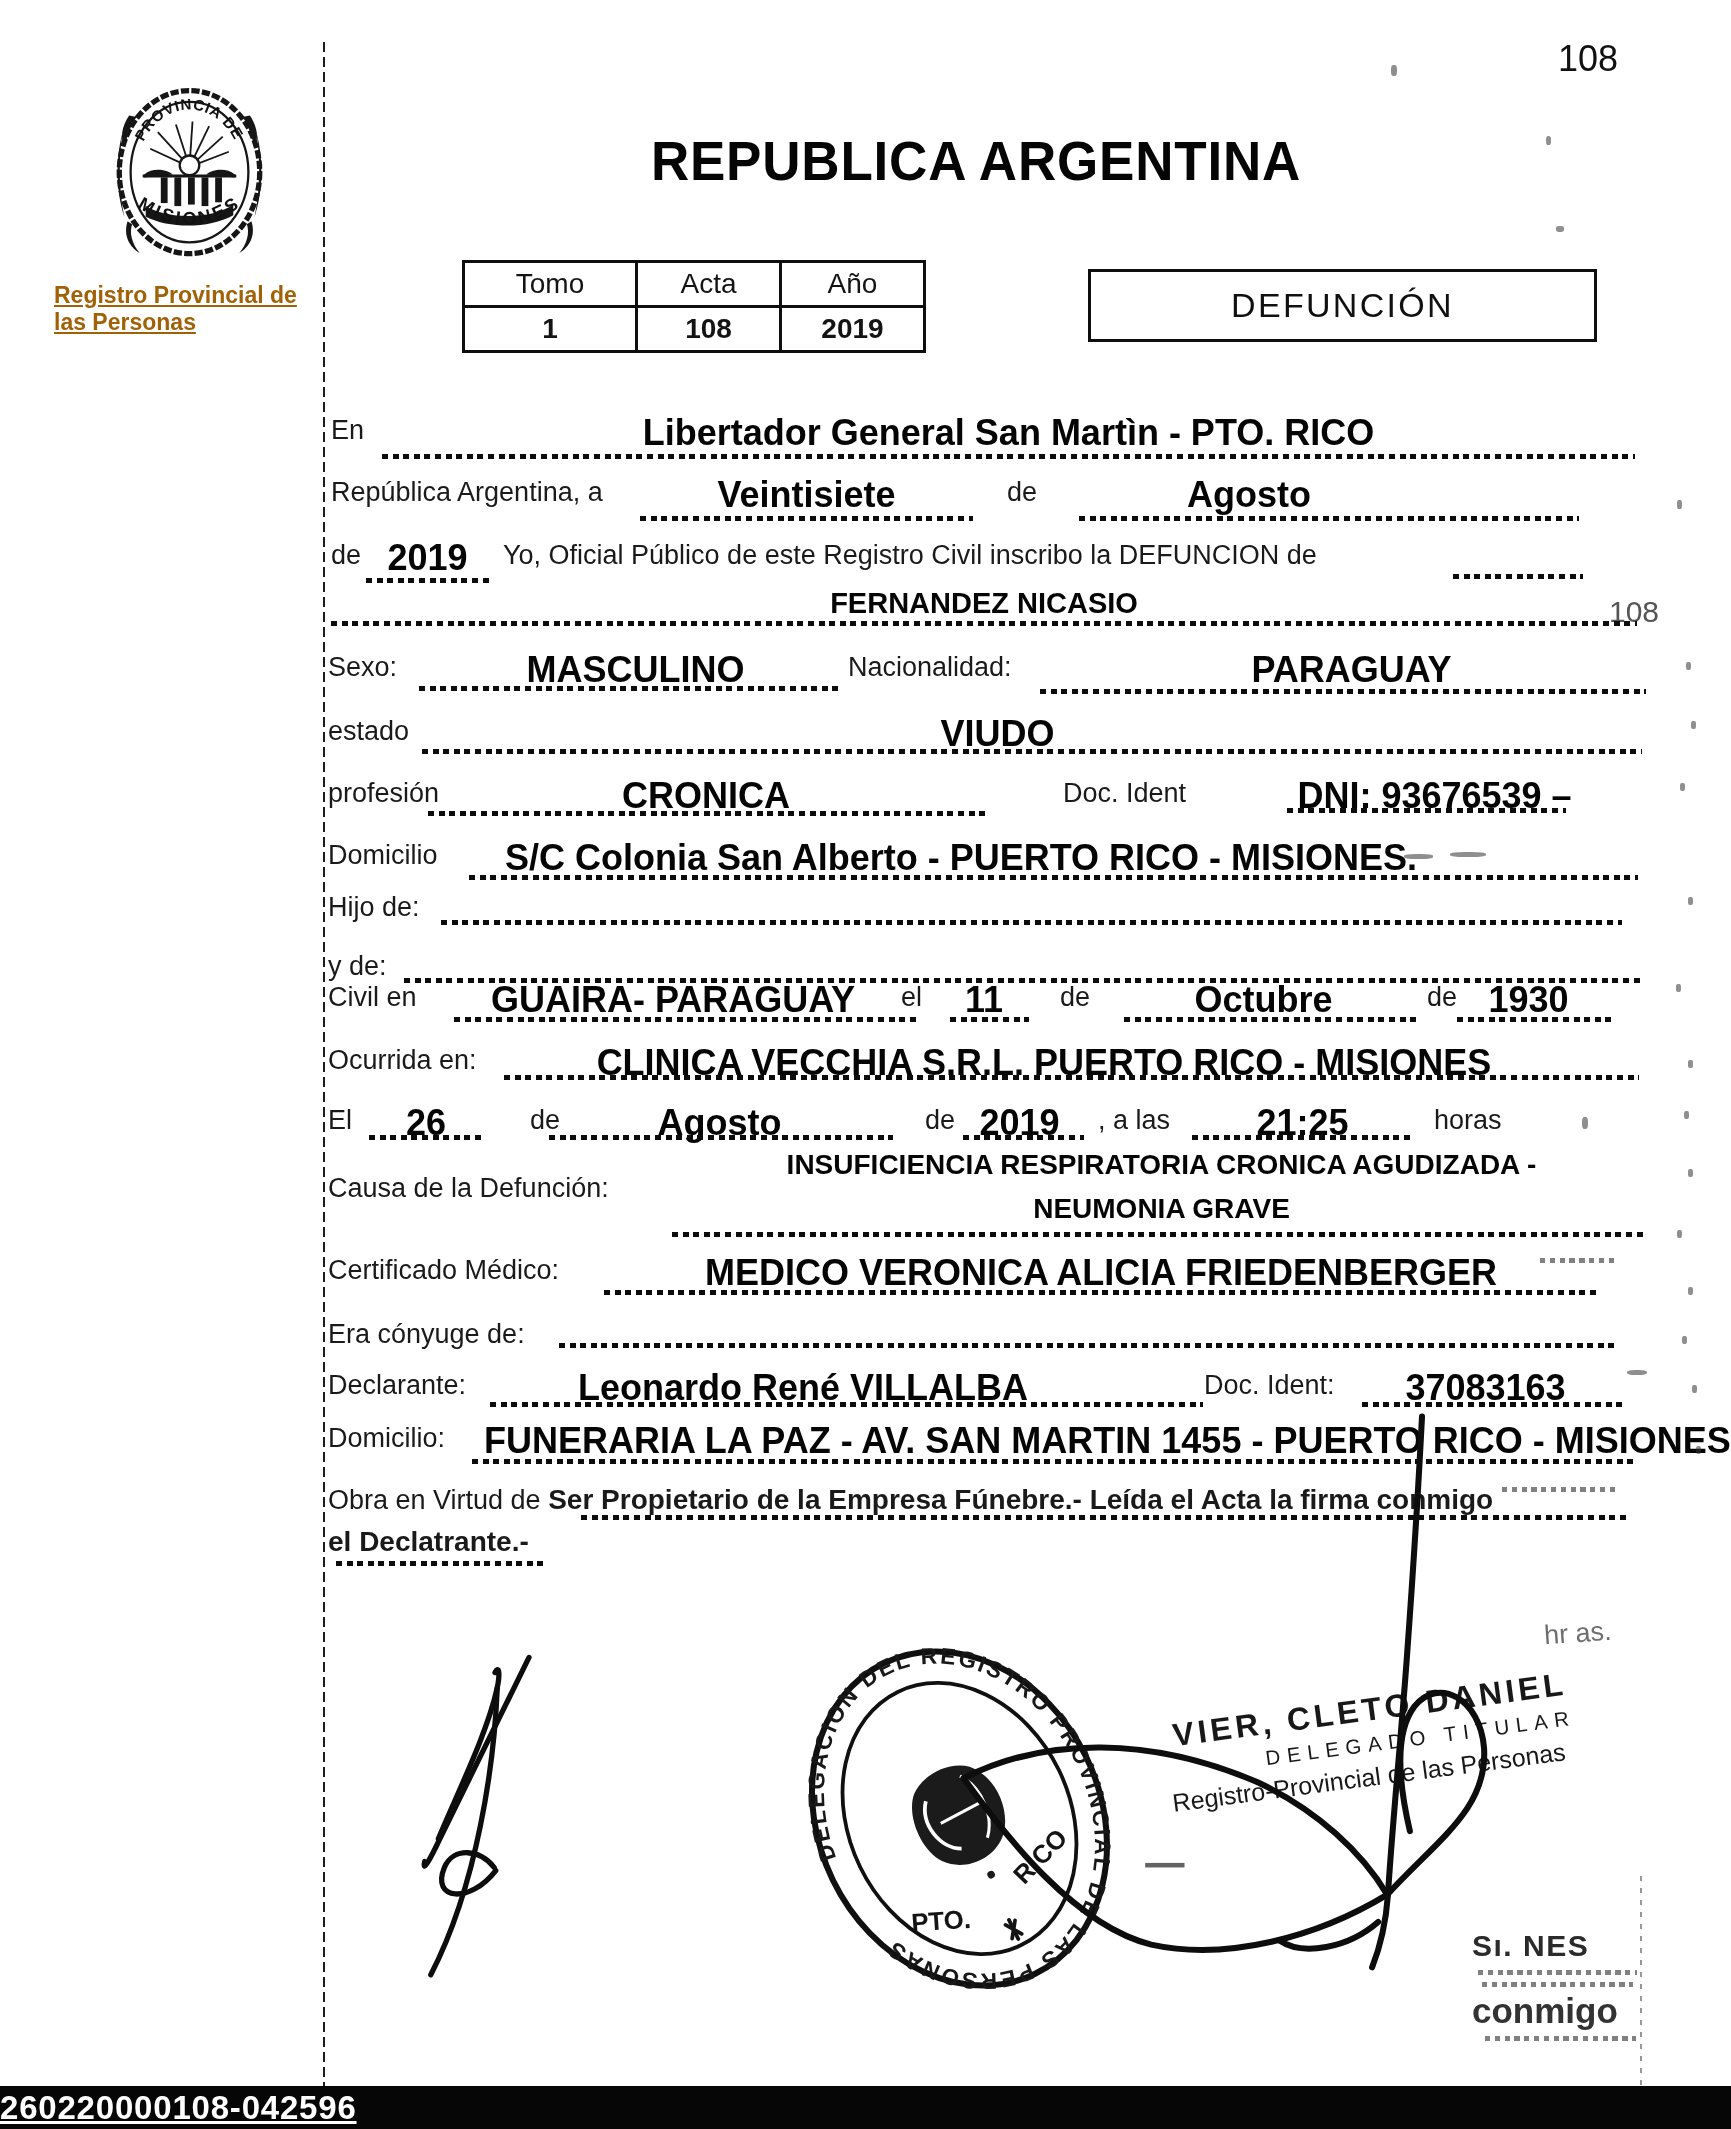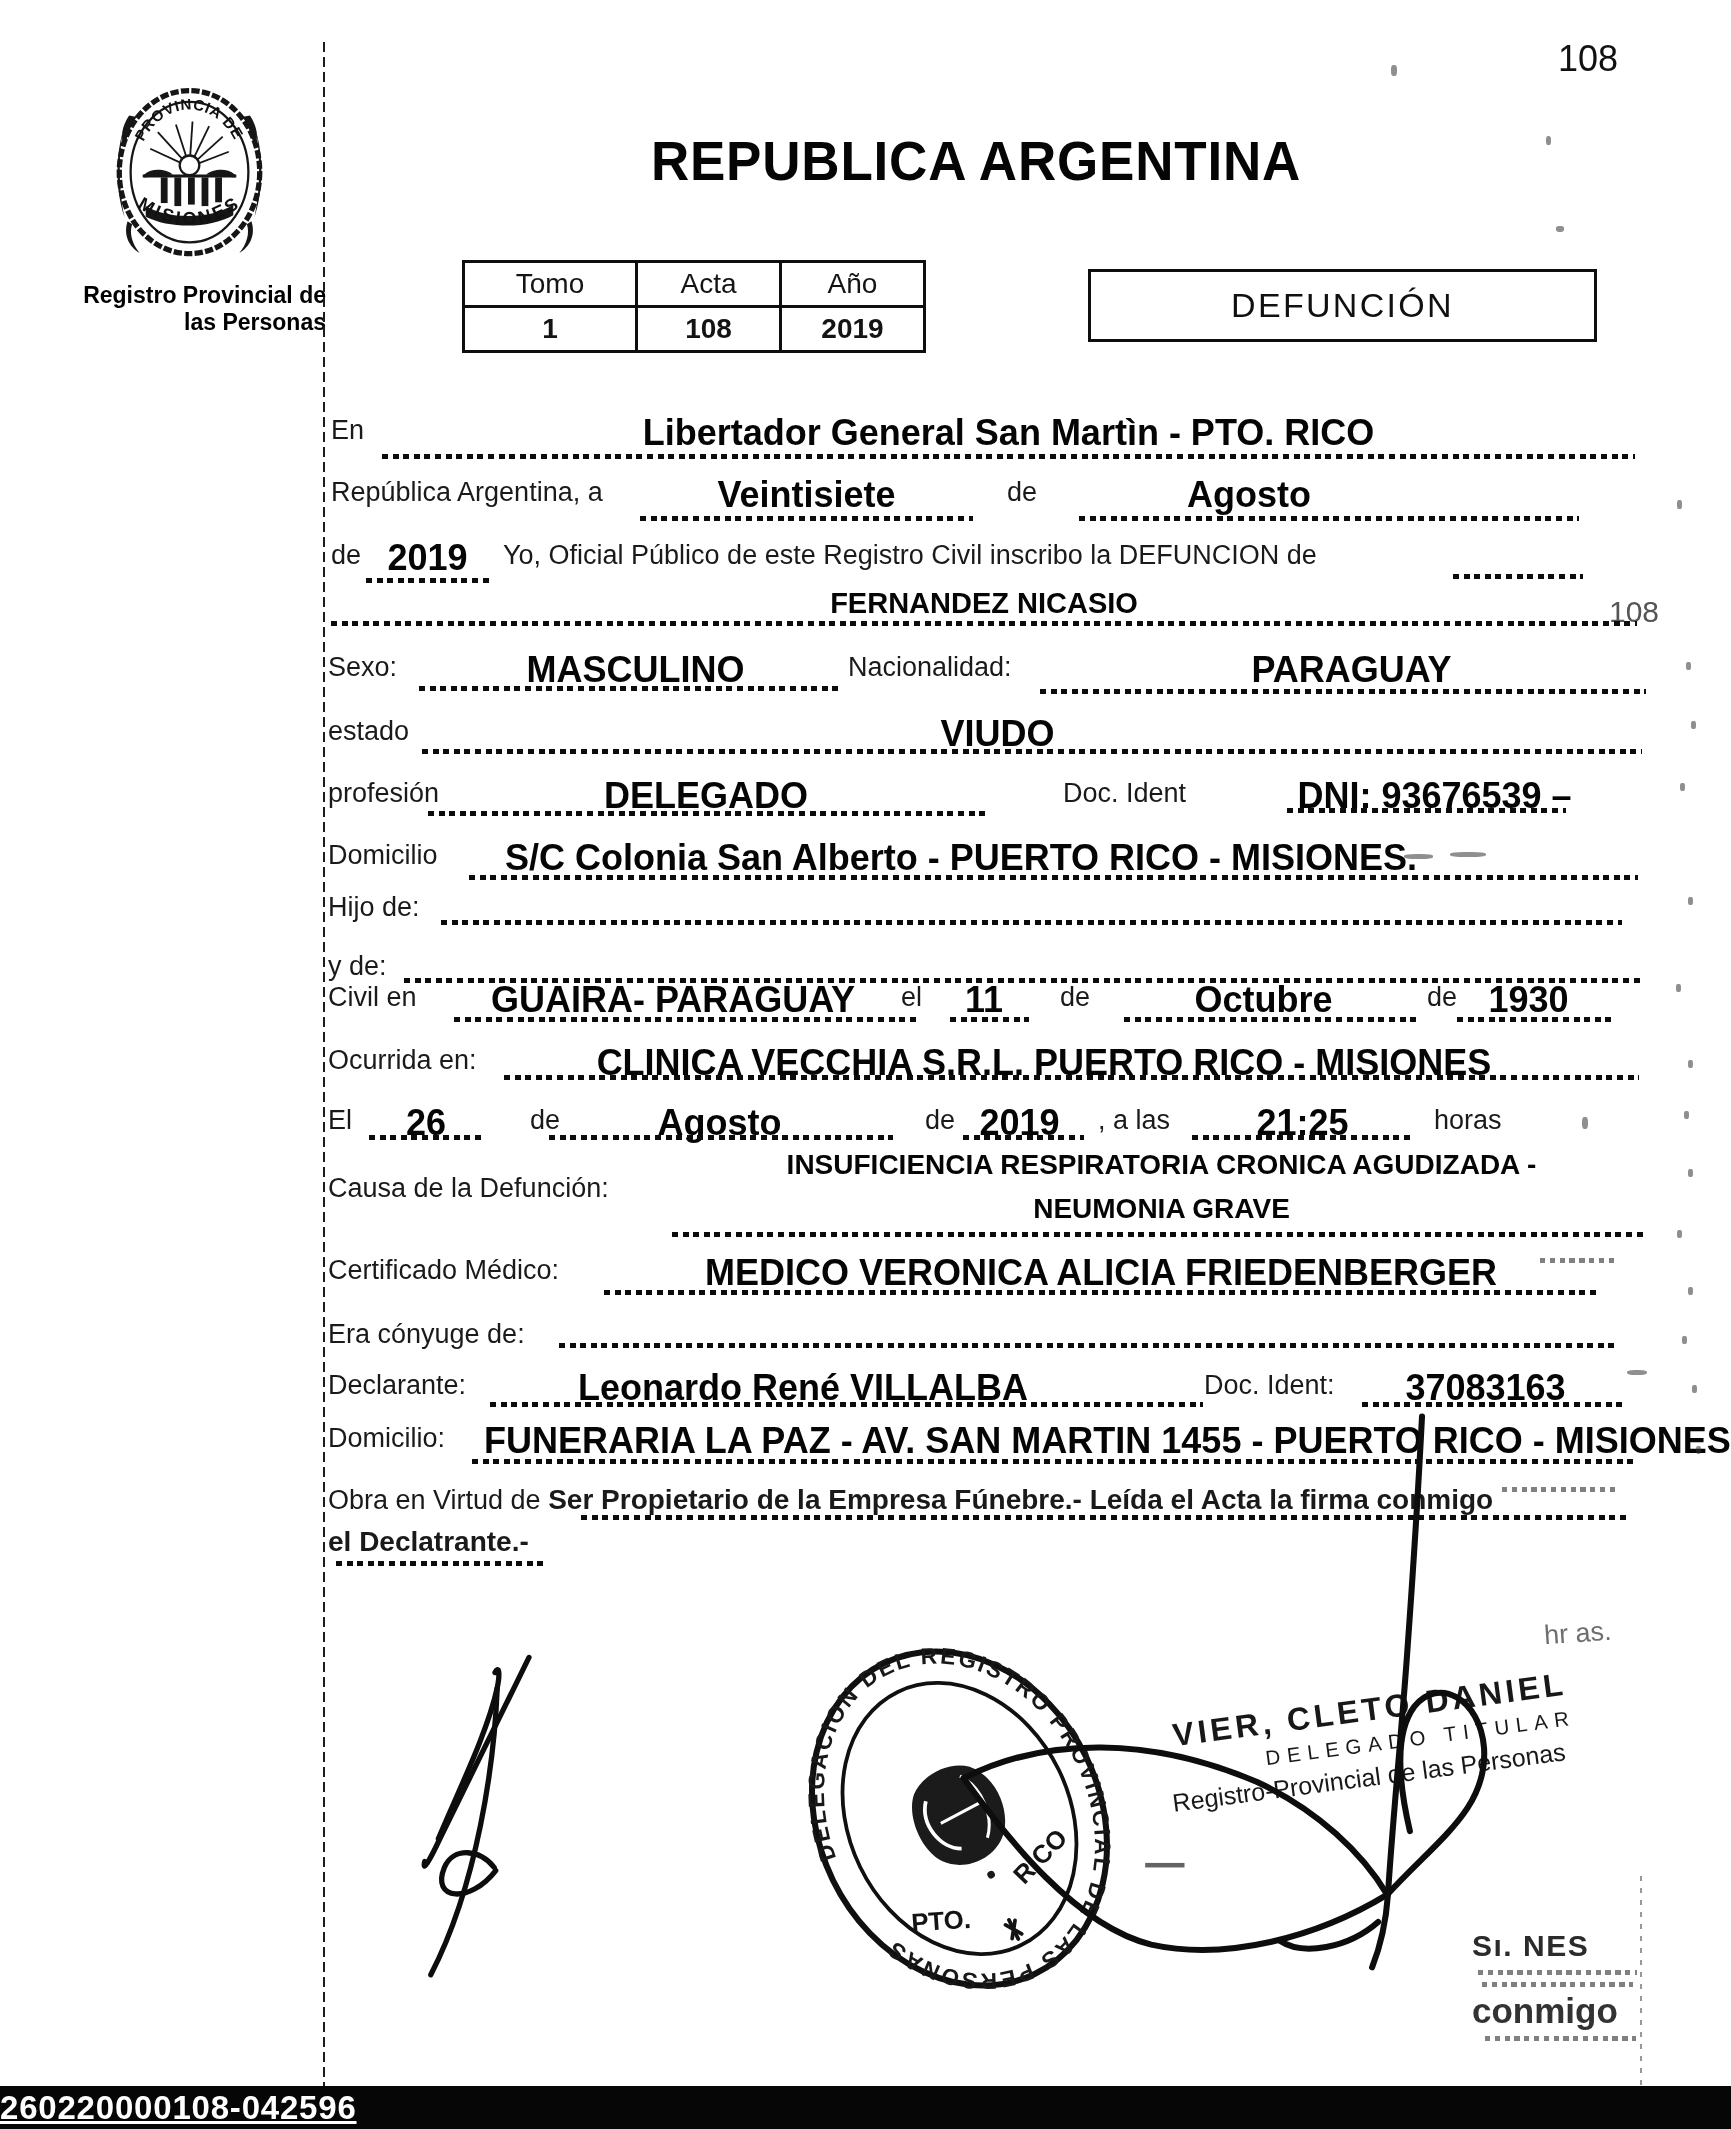--- a/index.html
+++ b/index.html
@@ -79,21 +79,21 @@
       <path d="M40,118 C52,108 70,112 78,118 L40,122 Z"></path>
       <path d="M160,118 C148,108 130,112 122,118 L160,122 Z"></path>
       <path d="M42,160 C70,178 130,178 158,158 L158,172 C126,190 74,190 42,174 Z"></path>
     </g>
 
     <path id="sealBot" d="M 26,158 Q 100,212 174,156" fill="none"></path>
     <text font-size="24" font-weight="700" fill="#111" letter-spacing="4">
       <textPath href="#sealBot" startOffset="50%" text-anchor="middle">MISIONES</textPath>
     </text>
   </svg>
-  <div class="abs" style="left:54px;top:282px;width:272px;text-align:right;font-size:23px;font-weight:700;color:#000000;line-height:27px;">
+  <div class="abs" style="left:54px;top:282px;width:272px;text-align:left;font-size:23px;font-weight:700;color:#a16207;line-height:27px;text-decoration:underline;">
     <div>Registro Provincial de</div>
     <div>las Personas</div>
   </div>
 
   <div class="vrule"></div>
 
   <div class="pageno">108</div>
   <div class="title">REPUBLICA ARGENTINA</div>
 
   <table class="reg">
@@ -139,21 +139,21 @@
   <div class="lab" style="left:848px;top:652px">Nacionalidad:</div>
   <div class="val" style="left:1181px;top:649px;width:341px">PARAGUAY</div>
   <div class="dots" style="left:419px;top:686px;width:419px"></div>
   <div class="dots" style="left:1040px;top:689px;width:606px"></div>
 
   <div class="lab" style="left:328px;top:716px">estado</div>
   <div class="val" style="left:424px;top:713px;width:1147px">VIUDO</div>
   <div class="dots" style="left:422px;top:749px;width:1220px"></div>
 
   <div class="lab" style="left:328px;top:778px">profesión</div>
-  <div class="val" style="left:428px;top:775px;width:556px">DELEGADO</div>
+  <div class="val" style="left:428px;top:775px;width:556px">CRONICA</div>
   <div class="lab" style="left:1063px;top:778px">Doc. Ident</div>
   <div class="val" style="left:1287px;top:775px;width:295px">DNI: 93676539 –</div>
   <div class="dots" style="left:428px;top:811px;width:560px"></div>
   <div class="dots" style="left:1287px;top:808px;width:279px"></div>
 
   <div class="lab" style="left:328px;top:840px">Domicilio</div>
   <div class="val" style="left:469px;top:837px;width:984px">S/C Colonia San Alberto - PUERTO RICO - MISIONES.</div>
   <div class="dots" style="left:469px;top:875px;width:1169px"></div>
   <div class="speck" style="left:1404px;top:854px;width:29px;height:4.5px"></div>
   <div class="speck" style="left:1450px;top:852px;width:36px;height:5.3px"></div>

